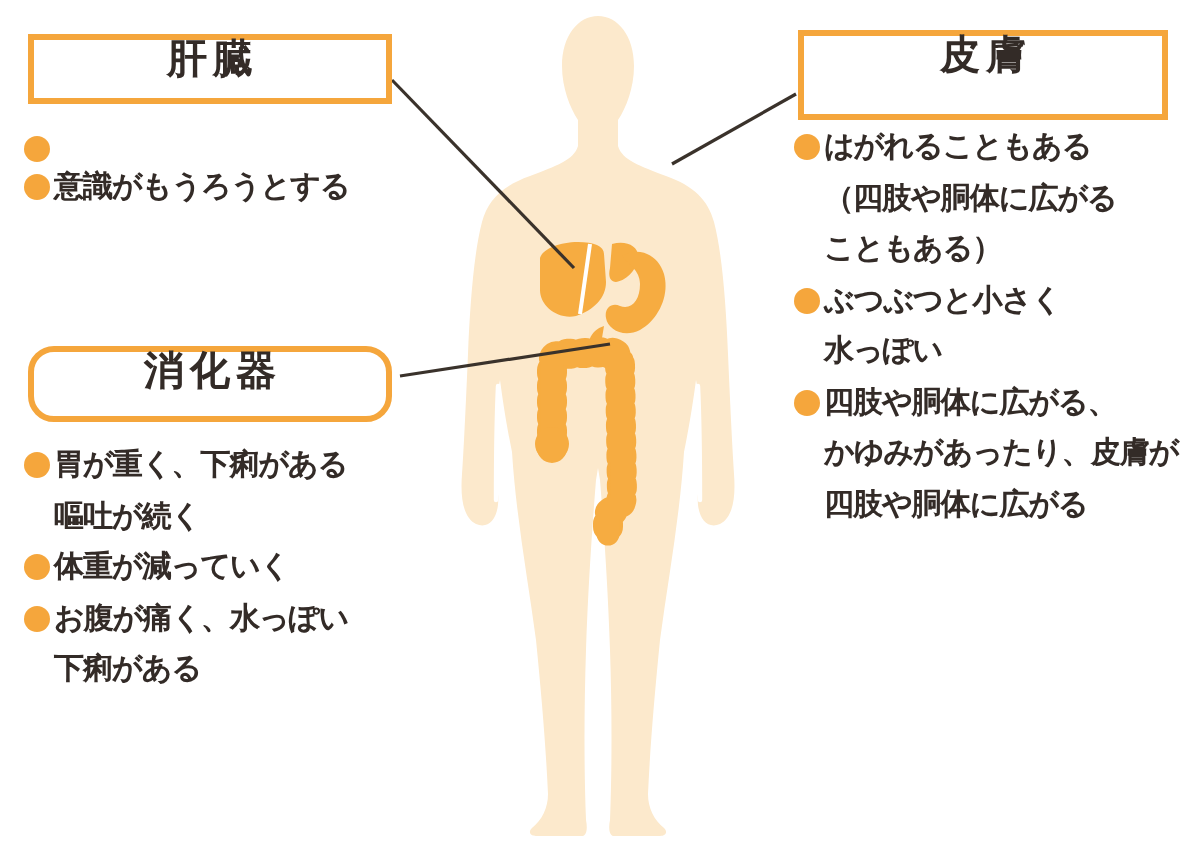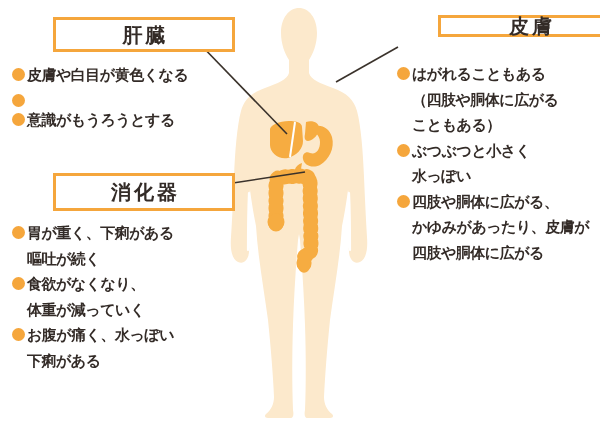--- a/index.html
+++ b/index.html
@@ -23,32 +23,31 @@
     margin:0 auto;
   }
   .figure-svg{
     position:absolute;left:0;top:0;width:600px;height:430px;
   }
   .label-box{
     position:absolute;
     box-sizing:border-box;
     border:3px solid var(--accent);
     background:#fff;
-    display:flex;align-items:center;justify-content:center;
+    display:flex;justify-content:center;
     z-index:2;
-    margin-left:39px;
   }
   .label-box .title{
     font-size:20px;font-weight:700;color:var(--text);
     letter-spacing:3px;text-indent:3px;
     line-height:1;white-space:nowrap;
   }
   .box-liver{left:14px;top:17px;width:182px;height:35px;}
-  .box-digestive{left:14px;top:173px;width:182px;height:38px;}
-  .box-skin{left:399px;top:15px;width:185px;height:22px;}
+  .box-digestive{left:14px;top:173px;width:182px;height:38px;border-radius:13px;}
+  .box-skin{left:399px;top:15px;width:185px;height:45px;}
   .symptom-list{
     position:absolute;z-index:2;
   }
   .list-liver{left:12px;top:62px;width:200px;}
   .list-digestive{left:12px;top:220px;width:200px;}
   .list-skin{left:397px;top:61px;width:200px;}
   .item{display:flex;align-items:flex-start;}
   .bullet{
     width:13px;height:13px;border-radius:50%;
     background:var(--accent);
@@ -135,26 +134,20 @@
     <path class="connector" d="M398,47 L336,82"></path>
     <path class="connector" d="M200,188 L305,172"></path>
   </svg>
 
   <div class="label-box box-liver">
     <span class="title">肝臓</span>
   </div>
   <div class="symptom-list list-liver">
       <div class="item">
         <span class="bullet"></span>
-        <div class="lines">
-          <div class="line">皮膚や白目が黄色くなる</div>
-        </div>
-      </div>
-      <div class="item">
-        <span class="bullet"></span>
       </div>
       <div class="item">
         <span class="bullet"></span>
         <div class="lines">
           <div class="line">意識がもうろうとする</div>
         </div>
       </div>
     </div>
 
   <div class="label-box box-digestive">
@@ -164,21 +157,20 @@
       <div class="item">
         <span class="bullet"></span>
         <div class="lines">
           <div class="line">胃が重く、下痢がある</div>
           <div class="line">嘔吐が続く</div>
         </div>
       </div>
       <div class="item">
         <span class="bullet"></span>
         <div class="lines">
-          <div class="line">食欲がなくなり、</div>
           <div class="line">体重が減っていく</div>
         </div>
       </div>
       <div class="item">
         <span class="bullet"></span>
         <div class="lines">
           <div class="line">お腹が痛く、水っぽい</div>
           <div class="line">下痢がある</div>
         </div>
       </div>

